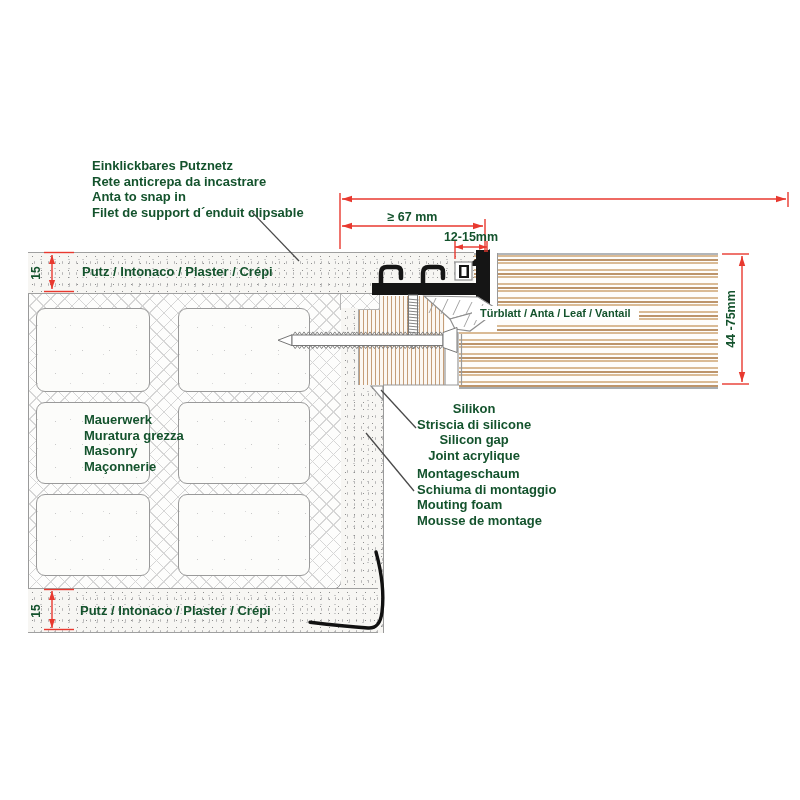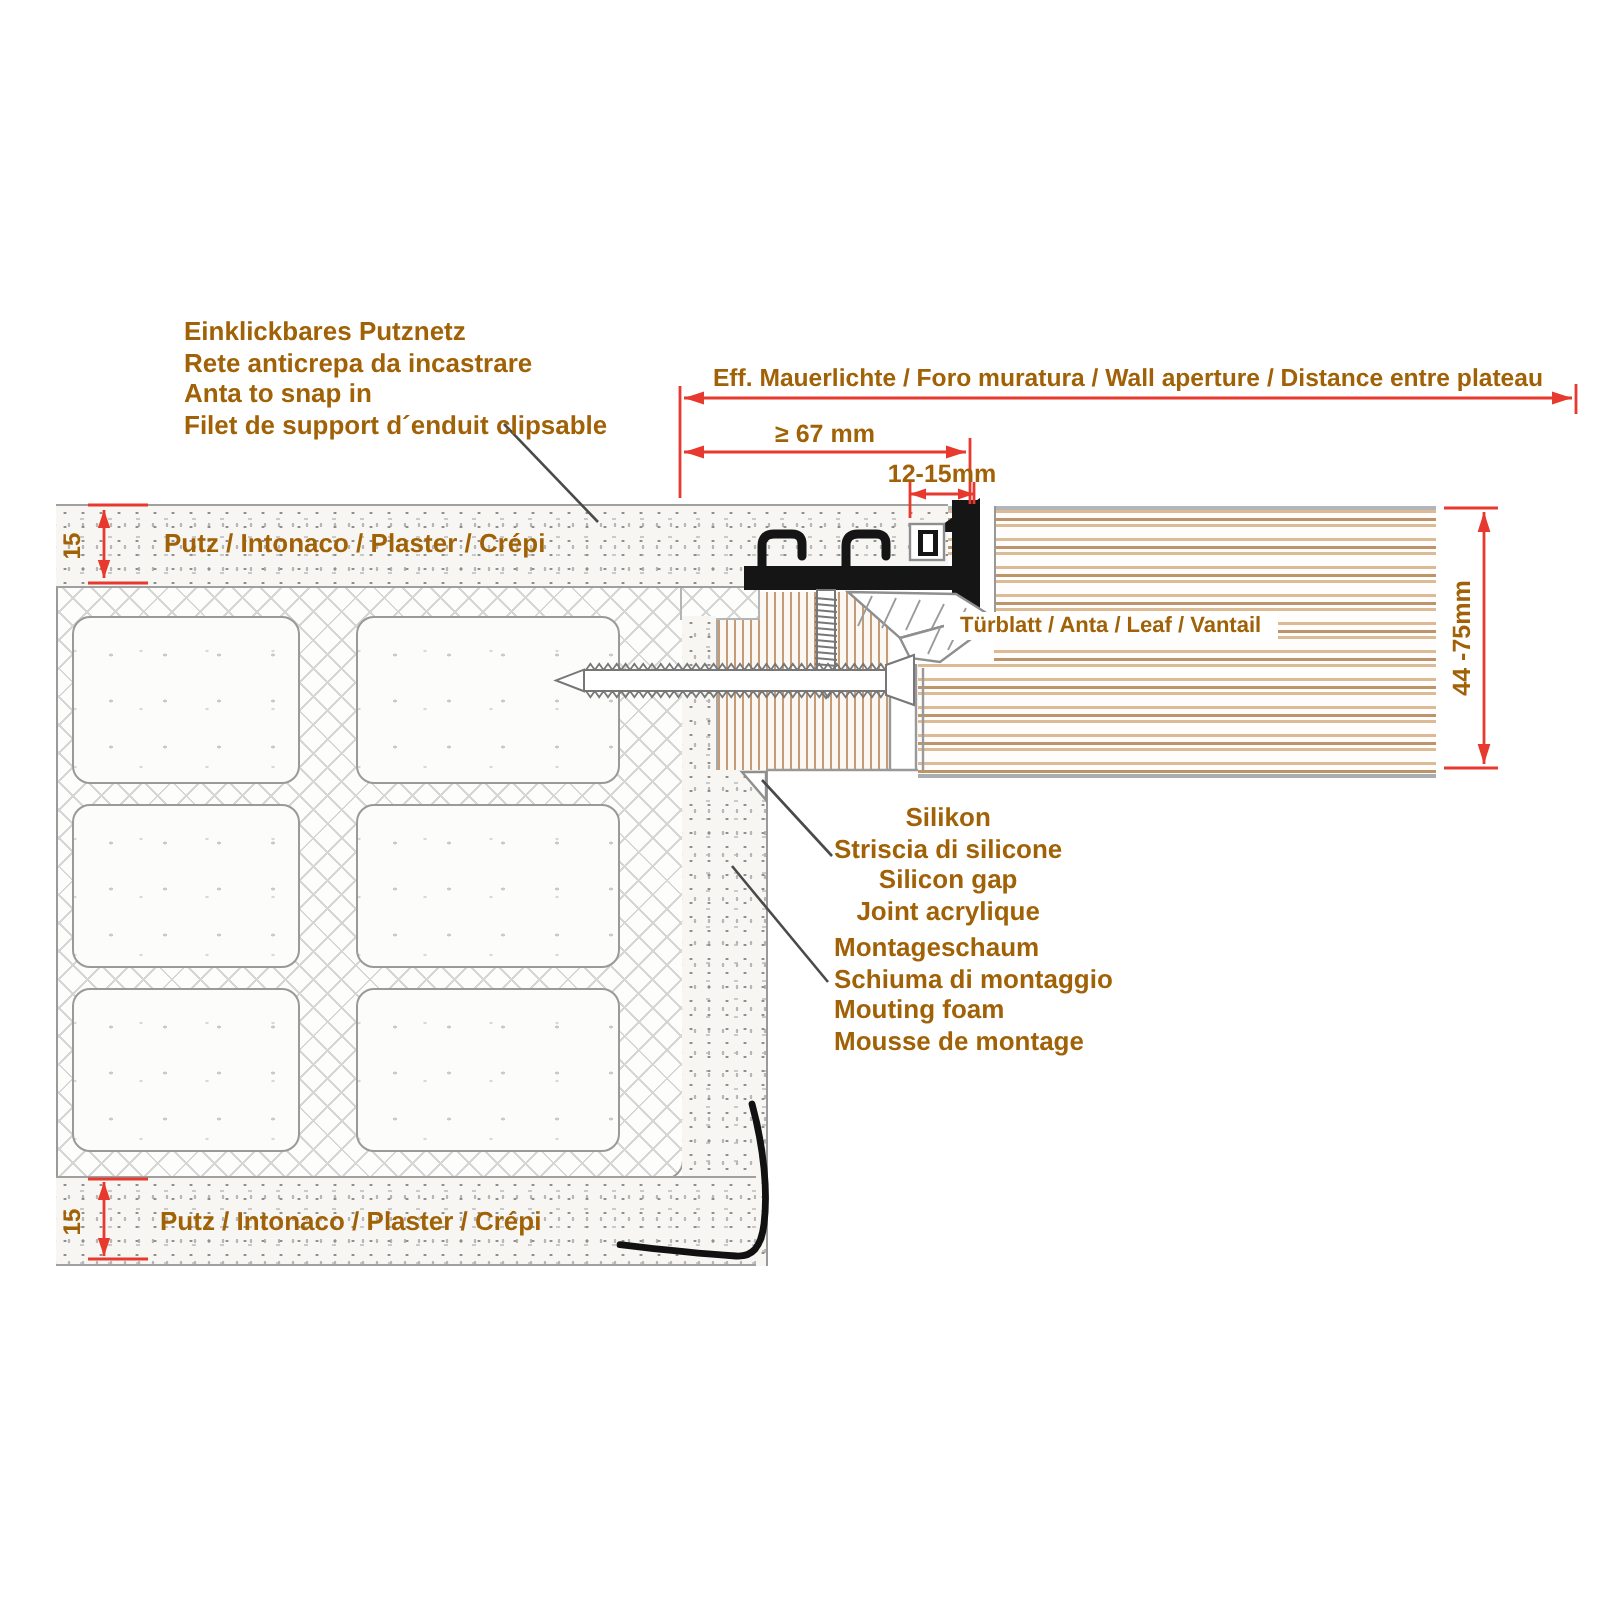--- a/index.html
+++ b/index.html
@@ -1,20 +1,20 @@
 <!DOCTYPE html>
 <html style="--red: #e8392f; --tan: #c9a27d; --gray: #9a9a9a; --ink: #151515; --hatch: #d6d6d6;"><head>
 <meta charset="utf-8">
 <style>
   :root{
     --red:#e8392f; --tan:#c9a27d; --gray:#9a9a9a; --ink:#151515; --hatch:#d6d6d6;
   }
   html,body{margin:0;padding:0;background:#fff;}
   .canvas{position:relative;width:800px;height:705px;background:#fff;overflow:hidden;
-          font-family:"Liberation Sans",sans-serif;color:#a16207;}
+          font-family:"Liberation Sans",sans-serif;color:#14532d;}
   .abs{position:absolute;}
   
   .stipple{background-color:#f7f6f3;
     background-image:
       radial-gradient(#8f8f8f 0.7px, transparent 0.9px),
       radial-gradient(#b7b7b7 0.6px, transparent 0.8px),
       radial-gradient(#c9c9c9 0.9px, transparent 1.1px);
     background-size:9px 7px,7px 11px,14px 9px;
     background-position:0 0,3px 4px,6px 2px;}
   .crosshatch{background-color:#fdfdfc;
@@ -170,39 +170,44 @@
 
   <div class="abs lbl" style="left:92px;top:158px;">
     <div>Einklickbares Putznetz</div>
     <div>Rete anticrepa da incastrare</div>
     <div>Anta to snap in</div>
     <div>Filet de support d´enduit clipsable</div>
   </div>
 
   <div class="abs lbl" style="left:82px;top:264px;">Putz / Intonaco / Plaster / Crépi</div>
 
+  <div class="abs lbl" style="left:84px;top:412px;">
+    <div>Mauerwerk</div>
+    <div>Muratura grezza</div>
+    <div>Masonry</div>
+    <div>Maçonnerie</div>
+  </div>
 
   <div class="abs lbl" style="left:417px;top:401px;text-align:center;">
     <div>Silikon</div>
     <div>Striscia di silicone</div>
     <div>Silicon gap</div>
     <div>Joint acrylique</div>
   </div>
 
   <div class="abs lbl" style="left:417px;top:466px;">
     <div>Montageschaum</div>
     <div>Schiuma di montaggio</div>
     <div>Mouting foam</div>
     <div>Mousse de montage</div>
   </div>
 
   <div class="abs lbl" style="left:80px;top:603px;">Putz / Intonaco / Plaster / Crépi</div>
 
   <div class="abs leaf-label" style="left:472px;top:306px;">Türblatt / Anta / Leaf / Vantail</div>
 
-  <div class="abs dimtxt center" style="left:340px;top:182px;width:448px;font-size:12.3px;">Eff. Mauerlichte / Foro muratura / Wall aperture / Distance entre plateau</div>
   <div class="abs dimtxt center" style="left:340px;top:210px;width:145px;">≥ 67 mm</div>
   <div class="abs dimtxt center" style="left:437px;top:230px;width:68px;">12-15mm</div>
   <div class="abs dimtxt center rot" style="left:691px;top:312px;width:80px;">44 -75mm</div>
   <div class="abs dimtxt center rot" style="left:21px;top:266px;width:30px;font-size:12px;">15</div>
   <div class="abs dimtxt center rot" style="left:21px;top:604px;width:30px;font-size:12px;">15</div>
 
 </div>
 
 </body></html>

